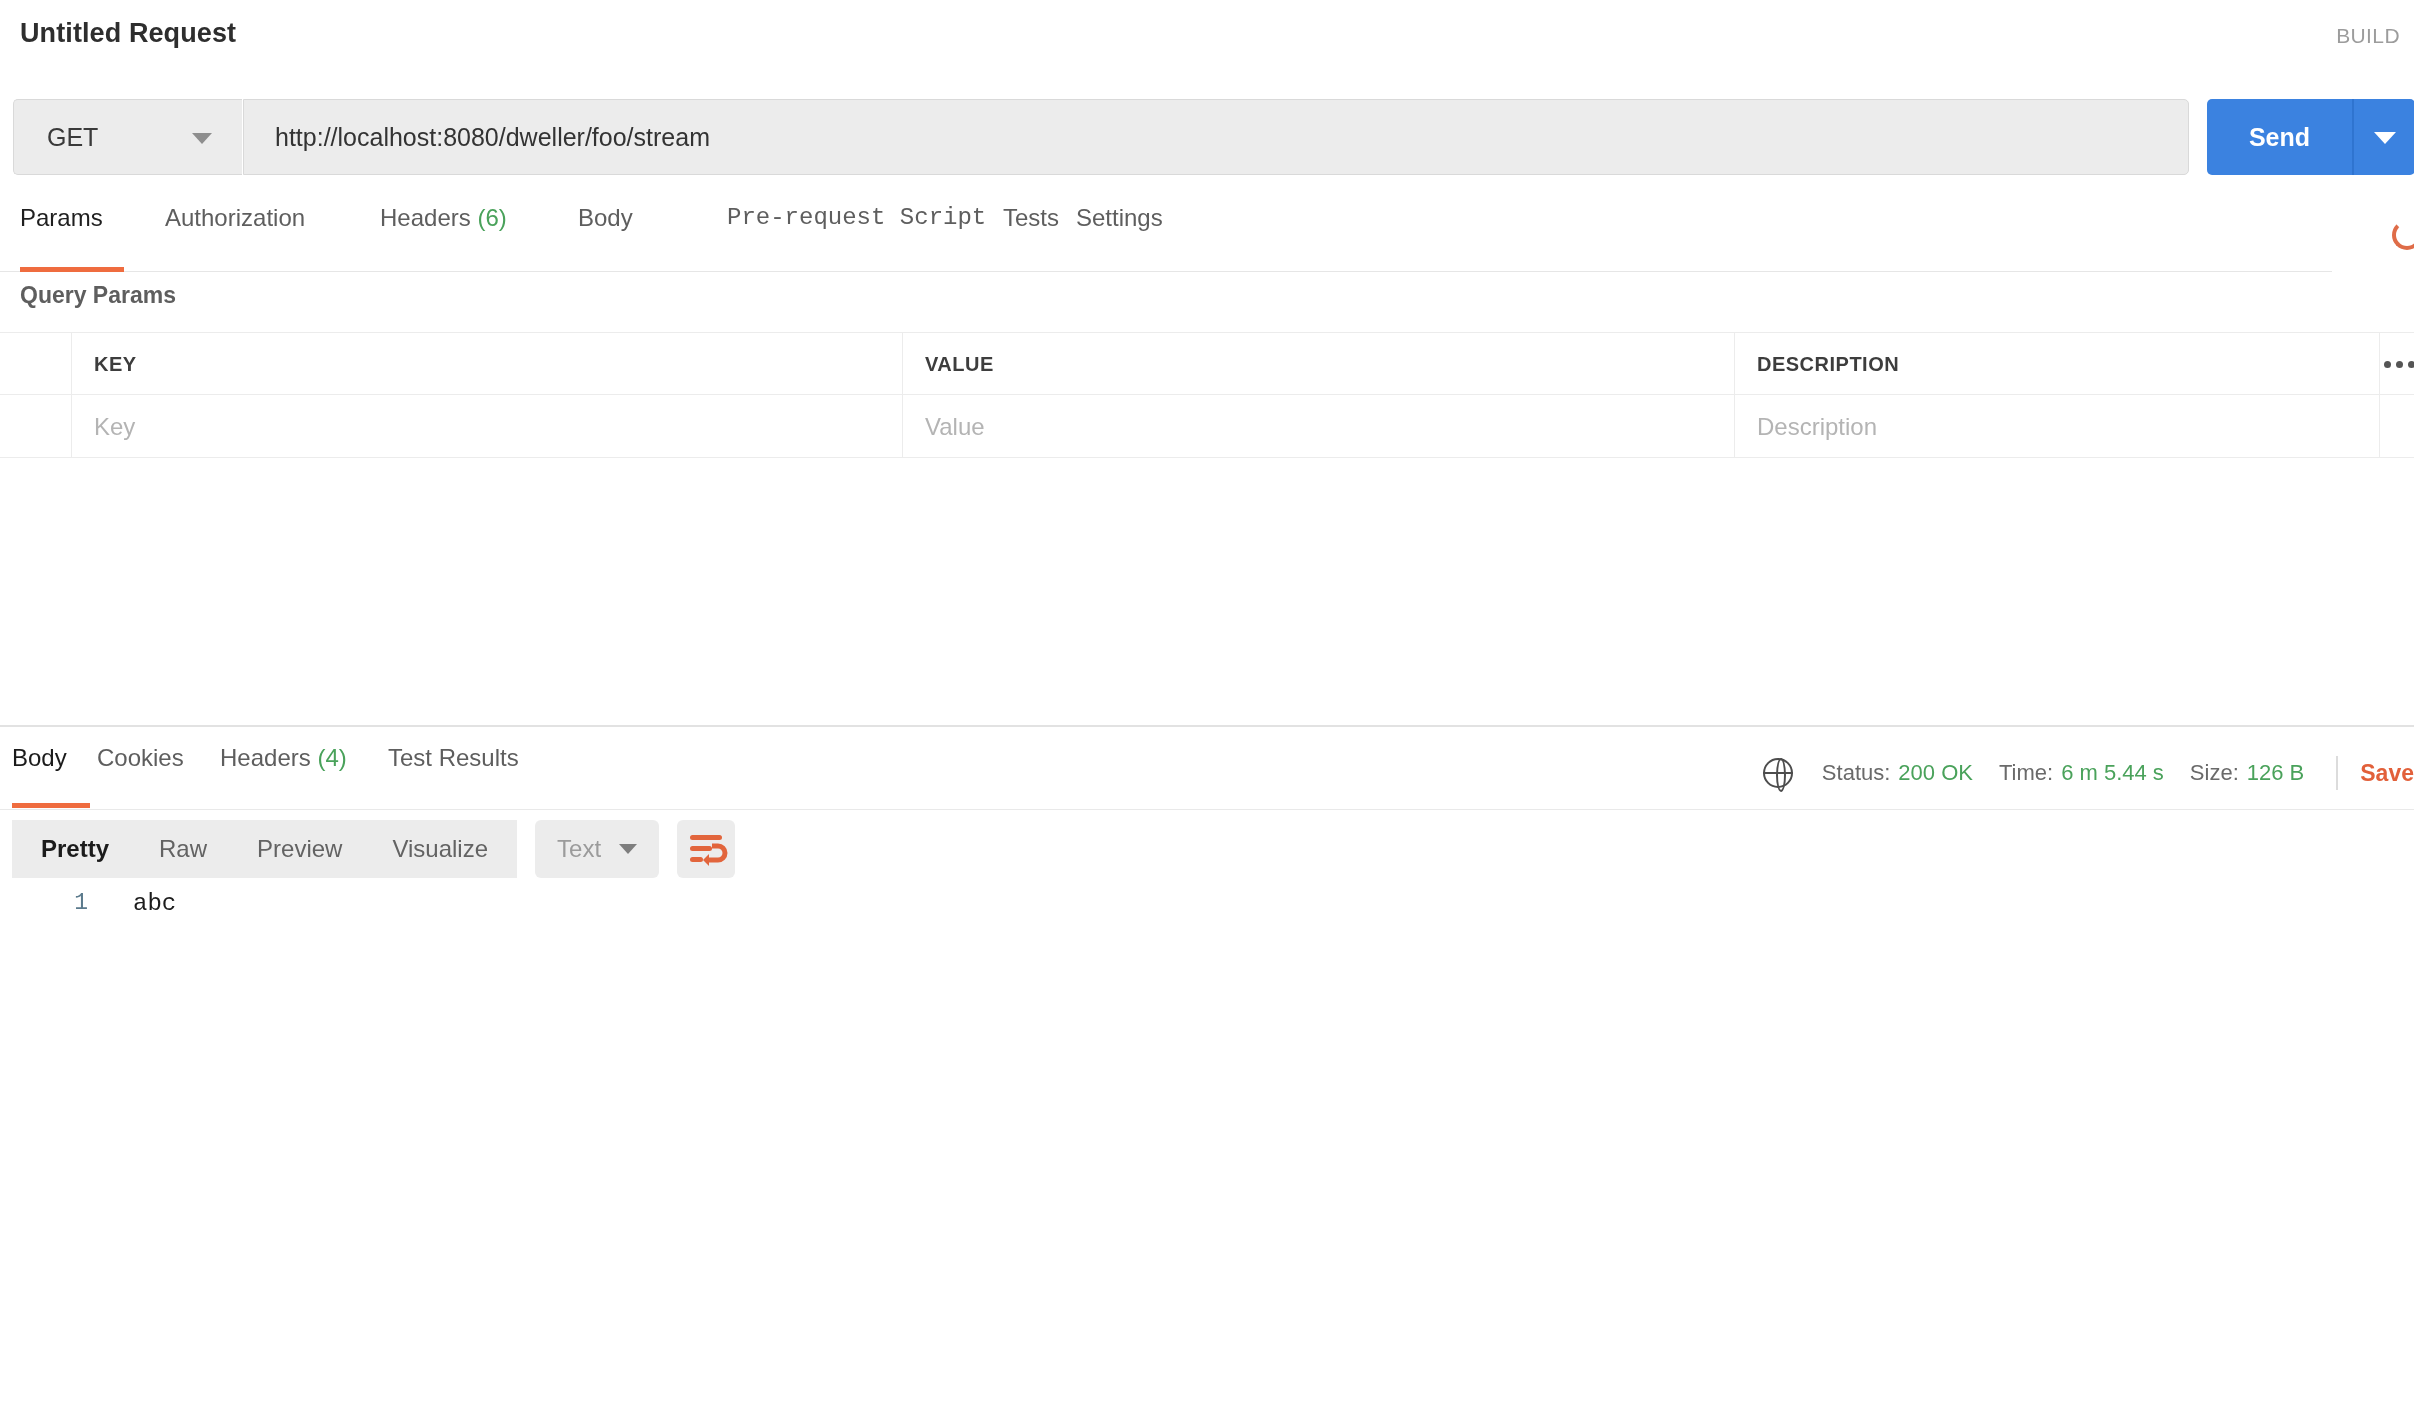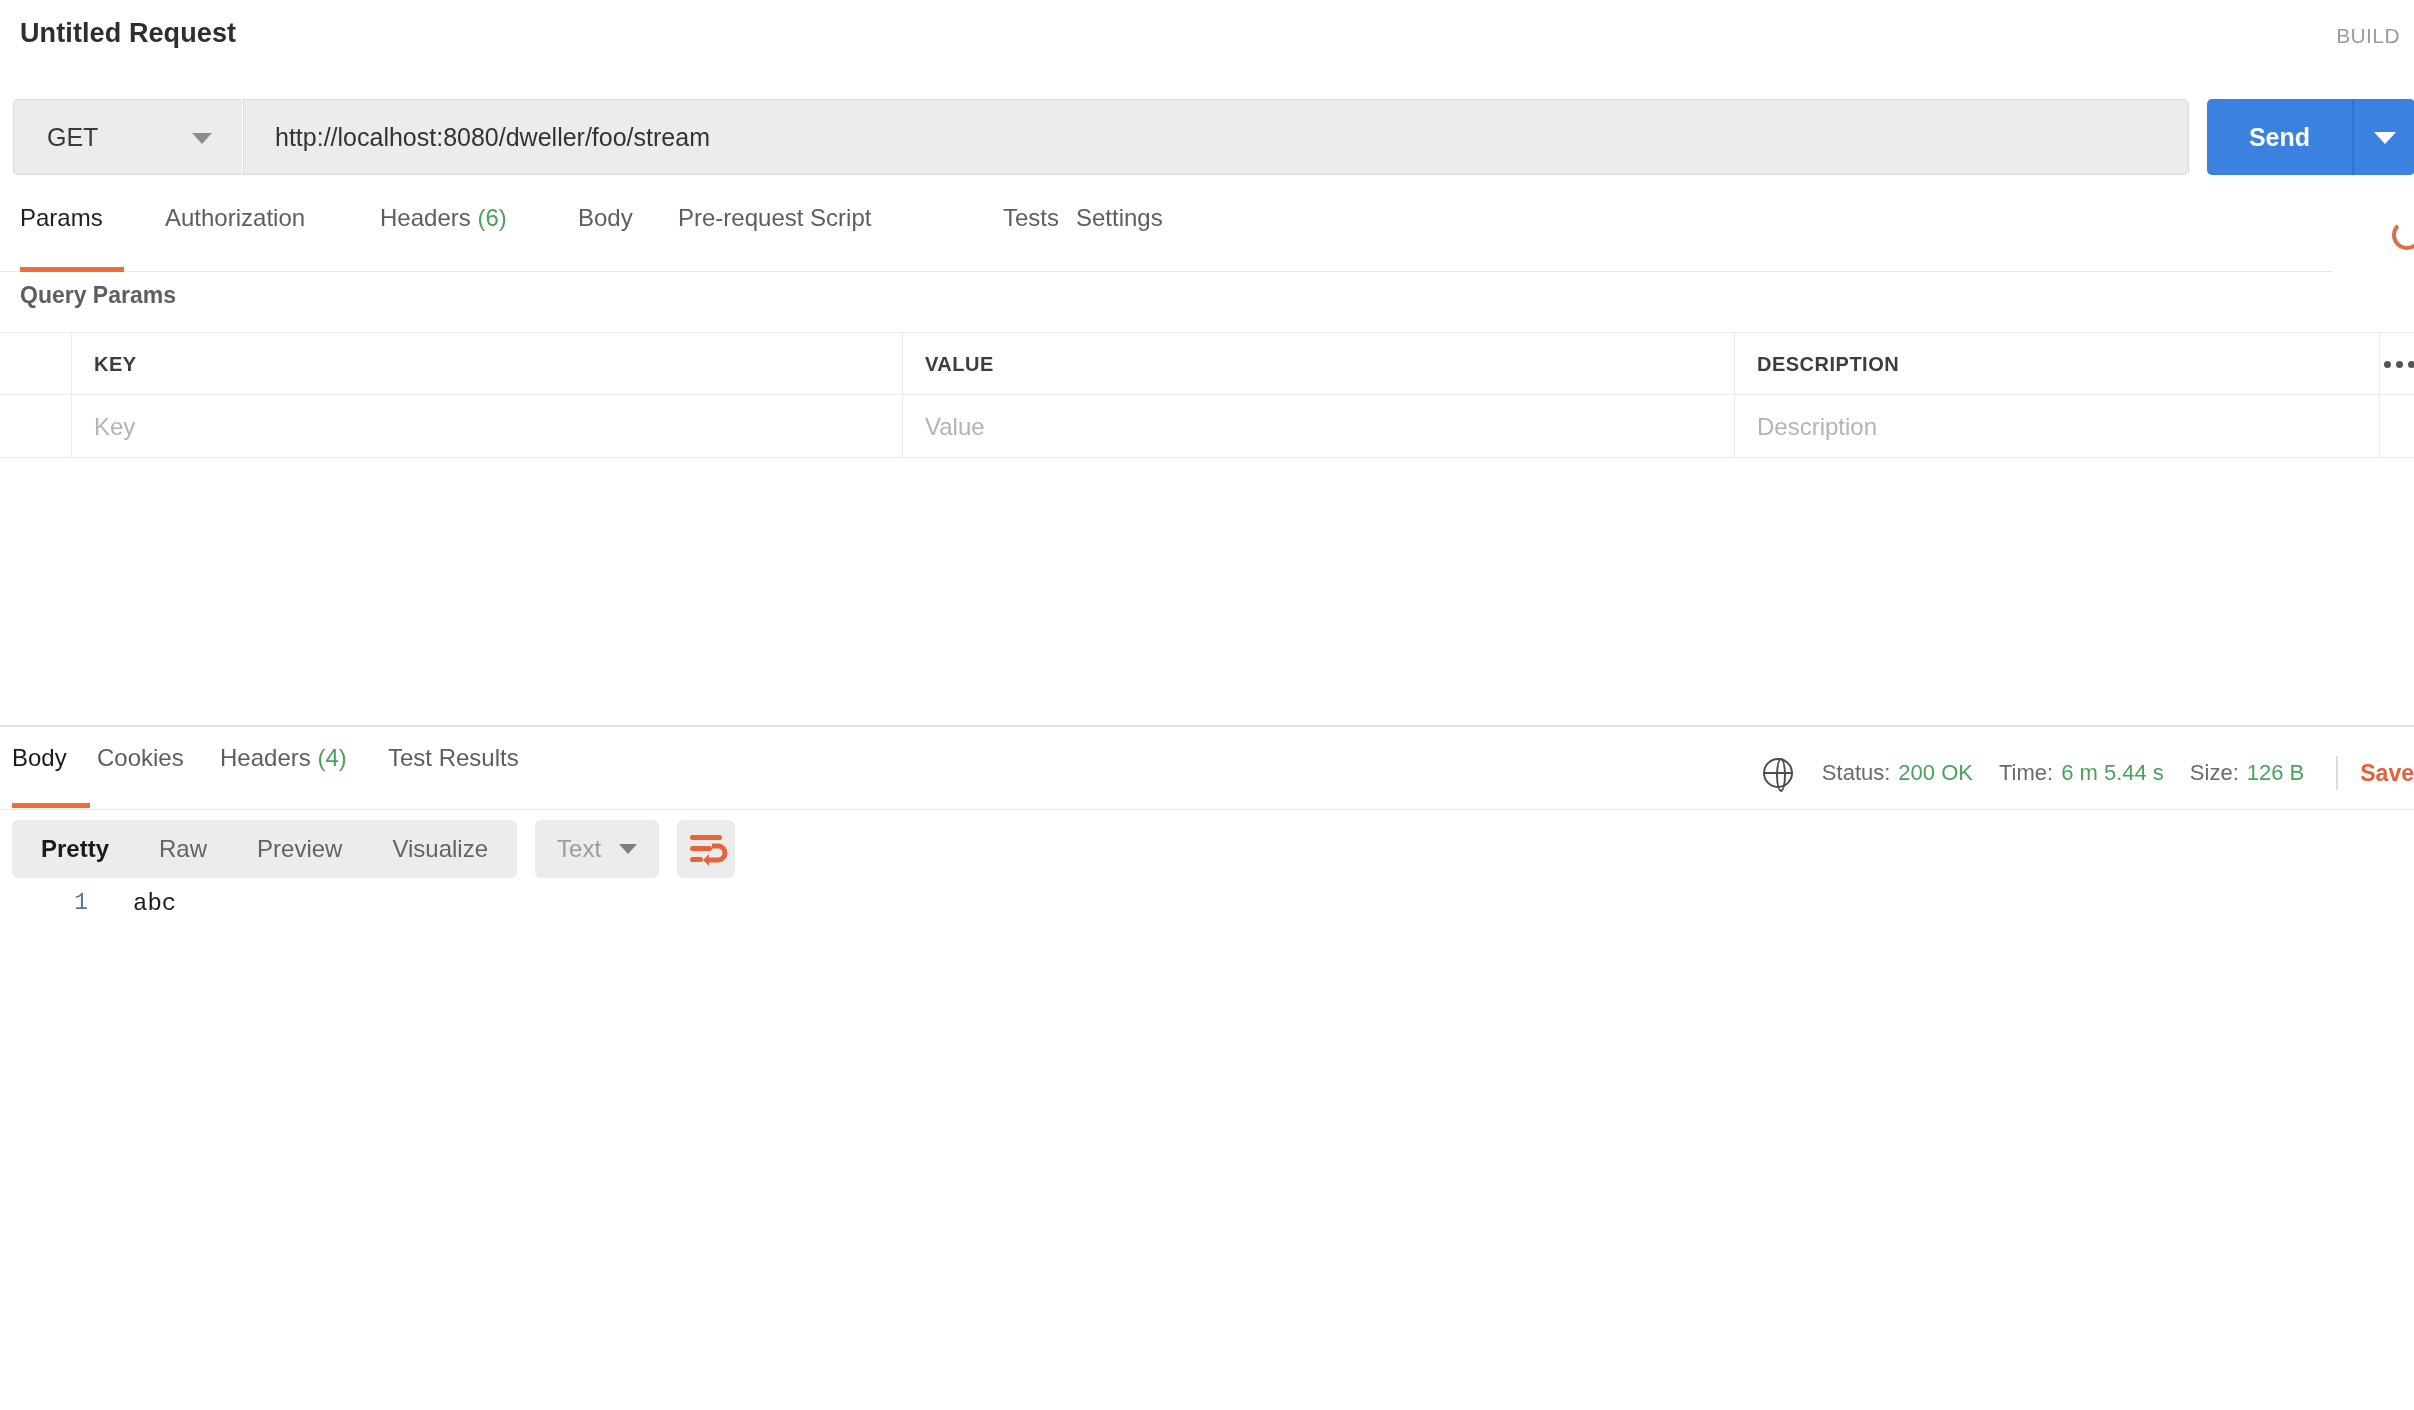--- a/index.html
+++ b/index.html
@@ -288,21 +288,21 @@
   .viewer-toolbar {
     position: absolute;
     left: 12px; top: 820px;
     height: 58px;
     display: flex;
     align-items: center;
   }
   .seg-group {
     height: 58px;
     background: #ececec;
-    border-radius: 6px;
+    border-radius: 0;
     display: flex;
     align-items: center;
     padding: 0 4px;
   }
   .seg {
     height: 58px;
     padding: 0 25px;
     display: flex;
     align-items: center;
     font-size: 24px;
@@ -392,21 +392,21 @@
   <div class="tab" style="left:165px;">
     <span>Authorization</span>
   </div>
   <div class="tab" style="left:380px;">
     <span>Headers</span>
     <span class="count">(6)</span>
   </div>
   <div class="tab" style="left:578px;">
     <span>Body</span>
   </div>
-  <div class="tab" style="left:678px;">
+  <div class="tab" style="left:727px;font-family:Liberation Mono, monospace;">
     <span>Pre-request Script</span>
   </div>
   <div class="tab" style="left:955px;margin-left:48px;">
     <span>Tests</span>
   </div>
   <div class="tab" style="left:1076px;">
     <span>Settings</span>
   </div>
   <div class="tab" style="left:2400px;">
     <span class="tab-sync-icon"></span>

